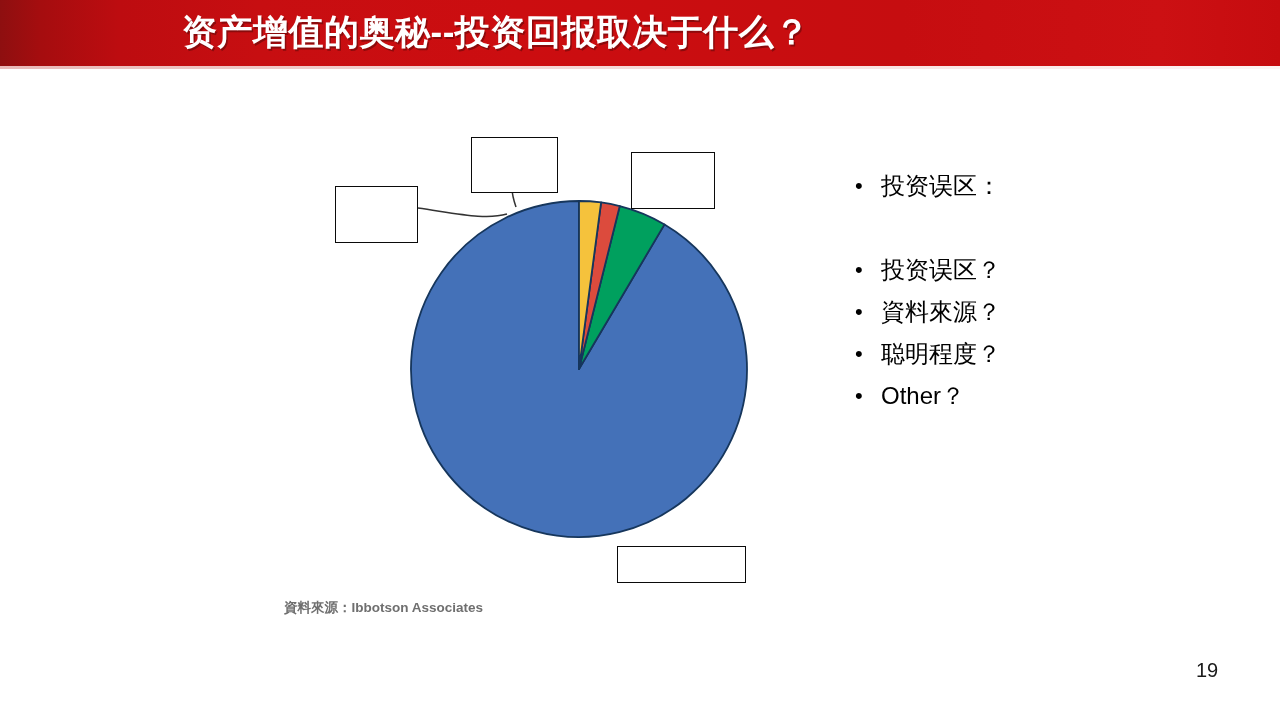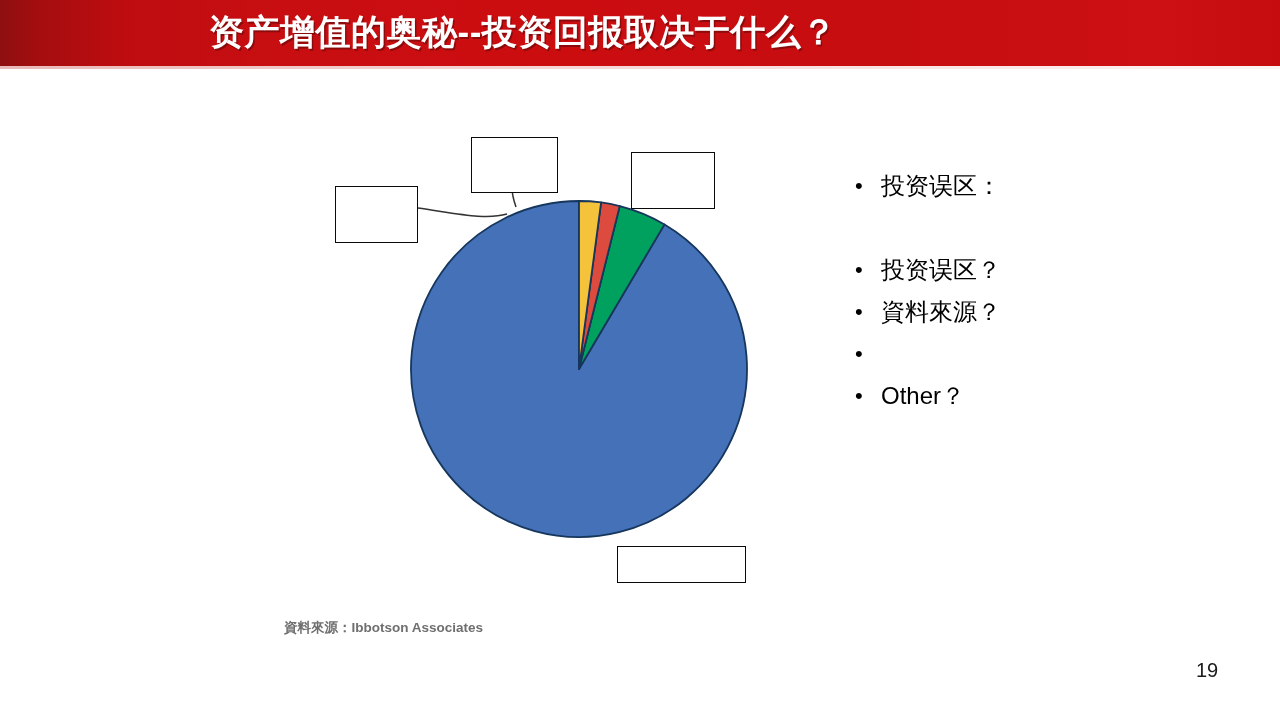--- a/index.html
+++ b/index.html
@@ -42,21 +42,20 @@
   #title-text {
     position: absolute;
     left: 182px;
     top: 9px;
     font-size: 35px;
     font-weight: bold;
     color: #ffffff;
     letter-spacing: 0.5px;
     white-space: nowrap;
     text-shadow: 1.5px 1.5px 0 rgba(90, 10, 10, 0.55);
-    margin-left: 27px;
   }
 
   
   #chart-area {
     position: absolute;
     left: 280px;
     top: 110px;
     width: 520px;
     height: 500px;
   }
@@ -81,21 +80,20 @@
   #source-note {
     position: absolute;
     left: 284px;
     top: 598px;
     width: 520px;
     font-size: 13.5px;
     line-height: 1.42;
     color: #6f6f6f;
     font-weight: bold;
     white-space: nowrap;
-    margin-top: 20px;
   }
   #source-note .note-line { display: block; }
   #source-note .note-line-2 { letter-spacing: -0.2px; }
 
   
   #bullet-list {
     position: absolute;
     left: 855px;
     top: 165px;
     width: 380px;
@@ -167,20 +165,21 @@
   <div class="bullet-row">
     <span class="bullet-dot">•</span>
     <span class="bullet-text">投资误区？</span>
   </div>
   <div class="bullet-row">
     <span class="bullet-dot">•</span>
     <span class="bullet-text">資料來源？</span>
   </div>
   <div class="bullet-row">
     <span class="bullet-dot">•</span>
+    <span class="bullet-text">聪明程度？</span>
   </div>
   <div class="bullet-row">
     <span class="bullet-dot">•</span>
     <span class="bullet-text">Other？</span>
   </div>
 </div>
 
 <div id="page-number">19</div>
 
 </body></html>

